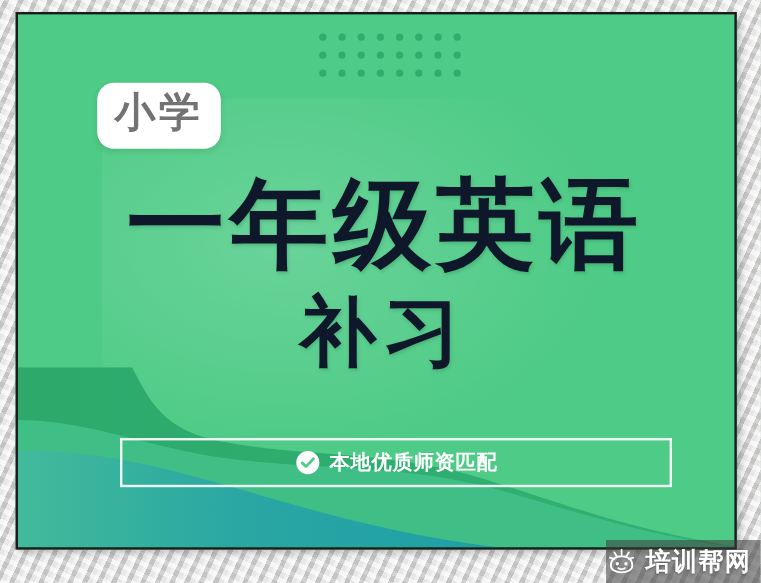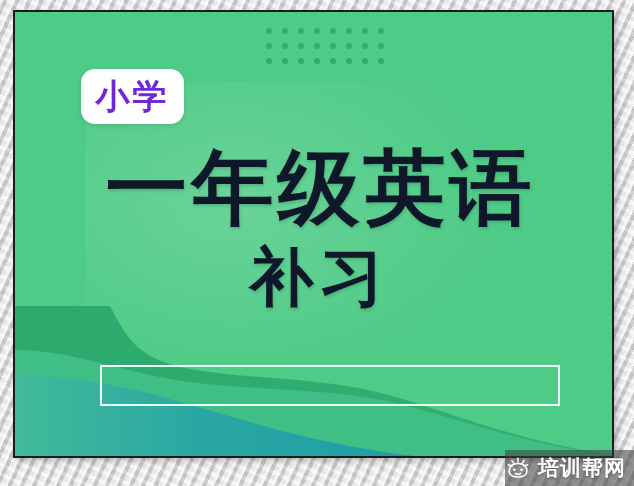--- a/index.html
+++ b/index.html
@@ -90,26 +90,26 @@
     width: 103px;
     height: 55px;
     background: #ffffff;
     border-radius: 14px;
     display: flex;
     align-items: center;
     justify-content: center;
     box-shadow: 0 2px 5px rgba(0,0,0,0.10);
   }
   .badge span {
-    color: #6d28d9;
+    color: #737373;
     font-size: 34px;
     font-weight: bold;
     letter-spacing: 3px;
     line-height: 1;
-    font-family: Liberation Serif, serif;
+    font-family: Liberation Mono, monospace;
   }
 
   
   .headline {
     position: absolute;
     left: 0;
     top: 132px;
     width: 601px;
     text-align: center;
     color: #0f172a;
@@ -262,20 +262,27 @@
       <span>小学</span>
     </div>
 
     <div class="headline">
       <span class="l1">一年级英语</span>
       <span class="l2">补习</span>
     </div>
 
     <div class="features">
 
+      <div class="feature">
+        <svg class="check-icon" viewBox="0 0 24 24">
+          <circle cx="12" cy="12" r="11" fill="#ffffff"></circle>
+          <path d="M6.6 12.3 L10.2 15.8 L17.4 8.4" fill="none" stroke="#4ecb86" stroke-width="2.6" stroke-linecap="round" stroke-linejoin="round"></path>
+        </svg>
+        <span class="label">本地优质师资匹配</span>
+      </div>
 
 
     </div>
   </div>
 
   <div class="watermark">
     <svg class="wm-icon" viewBox="0 0 32 32">
       <g fill="none" stroke="#ffffff" stroke-width="1.8" stroke-linecap="round">
         <path d="M16 4 L16 9"></path>
         <path d="M8.5 6.5 L11 10.5"></path>

